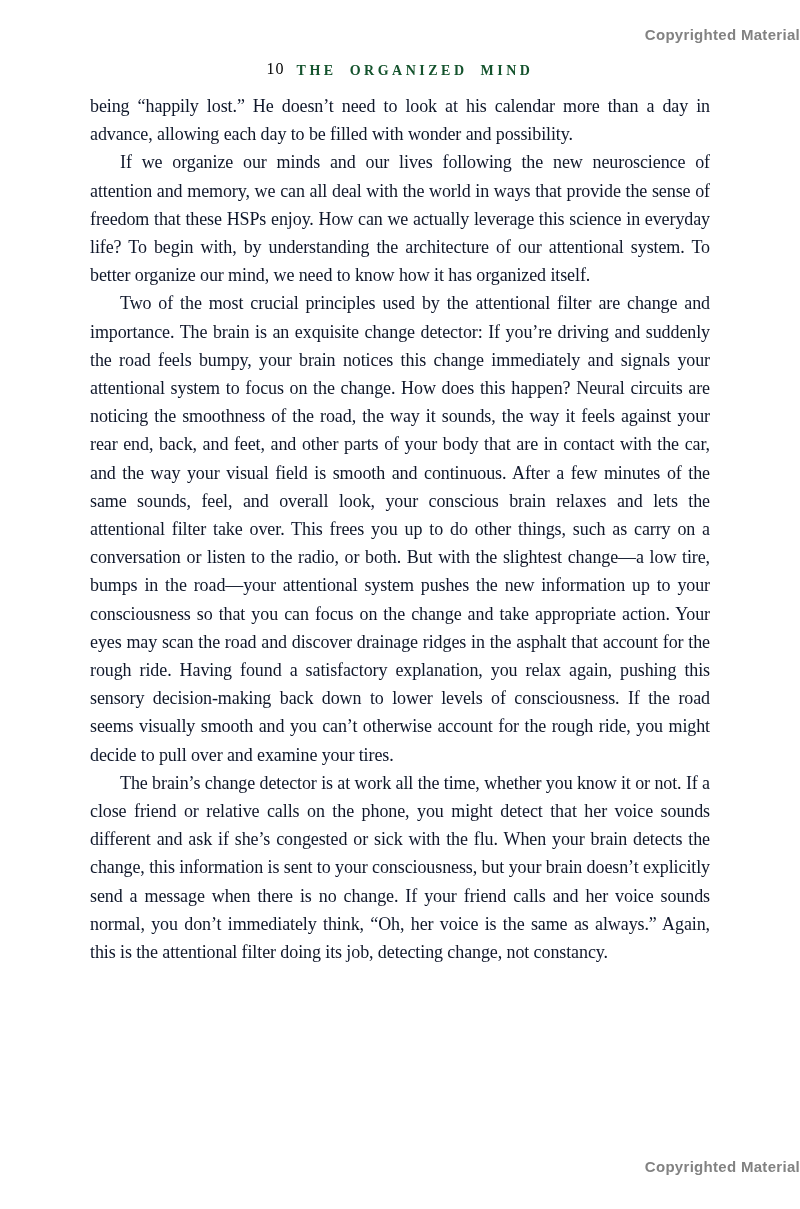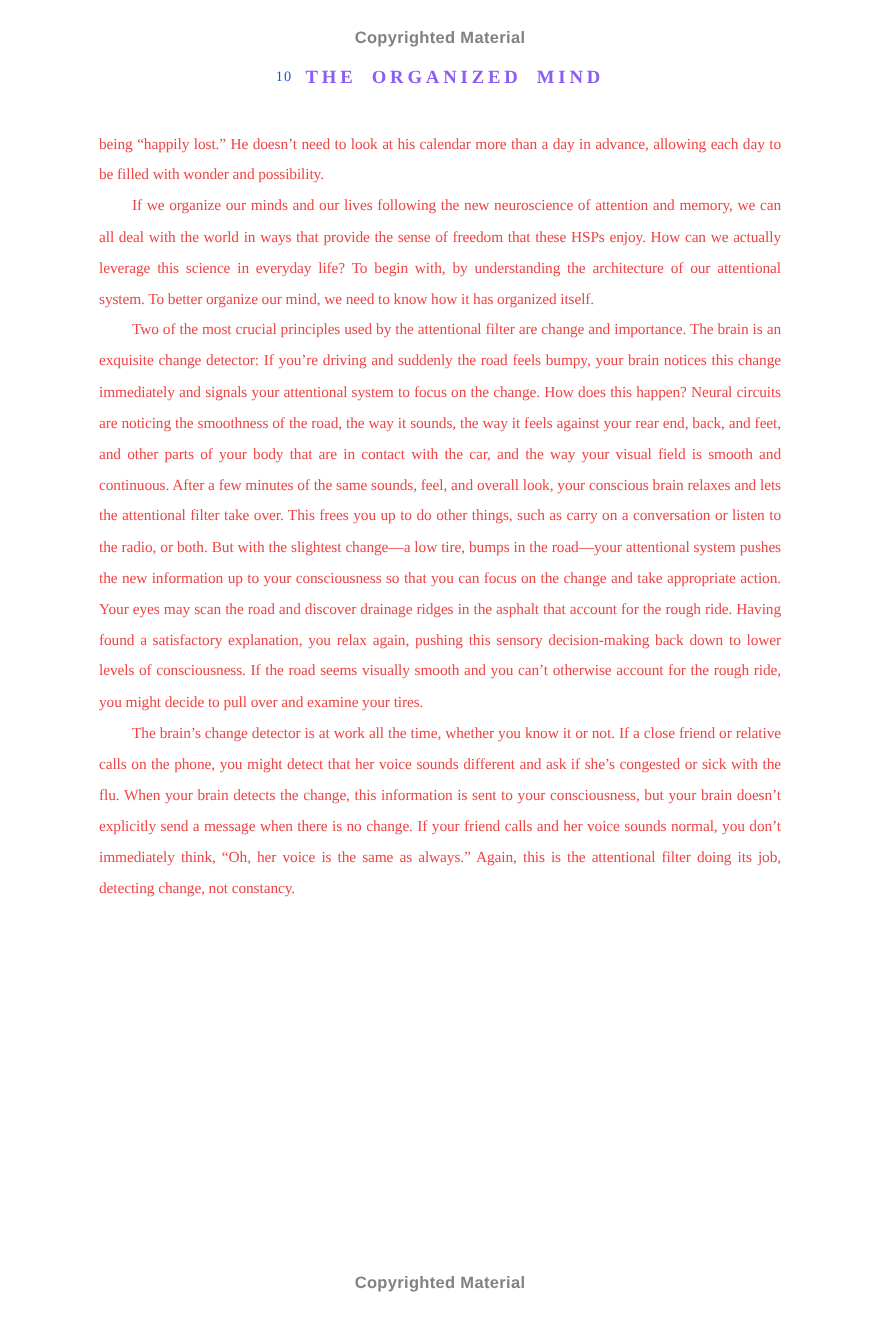--- a/index.html
+++ b/index.html
@@ -13,61 +13,61 @@
     height: 1209px;
     background: #ffffff;
     overflow: hidden;
     font-family: "Liberation Serif", serif;
     color: #111111;
   }
   .copyright {
     position: absolute;
     left: 0;
     width: 100%;
-    text-align: center;
+    text-align: right;
     font-family: "Liberation Sans", sans-serif;
     font-weight: 700;
     font-size: 15px;
     letter-spacing: 0.3px;
     color: #828282;
   }
   .copyright.top { top: 26px; }
   .copyright.bottom { top: 1158px; }
   .running-header {
     position: absolute;
     top: 60px;
     left: 0;
     width: 100%;
     text-align: center;
     white-space: nowrap;
   }
   .running-header .pagenum {
-    font-size: 13px;
+    font-size: 16px;
     letter-spacing: 1px;
-    color: #1d4ed8;
+    color: #000000;
     margin-right: 12px;
     vertical-align: 1px;
   }
   .running-header .booktitle {
-    font-size: 17px;
+    font-size: 14px;
     font-weight: 700;
     letter-spacing: 3.5px;
     word-spacing: 6px;
-    color: #8b5cf6;
+    color: #14532d;
   }
   .body-text {
     position: absolute;
-    top: 118px;
+    top: 92px;
     left: 90px;
     width: 620px;
-    font-size: 14px;
+    font-size: 18px;
     line-height: 28.2px;
     letter-spacing: -0.1px;
     text-align: justify;
-    color: #ef4444;
+    color: #0f172a;
   }
   .body-text p {
     margin: 0;
     padding: 0;
   }
   .body-text p.indent {
     text-indent: 30px;
   }
   .ital { }
 </style>

